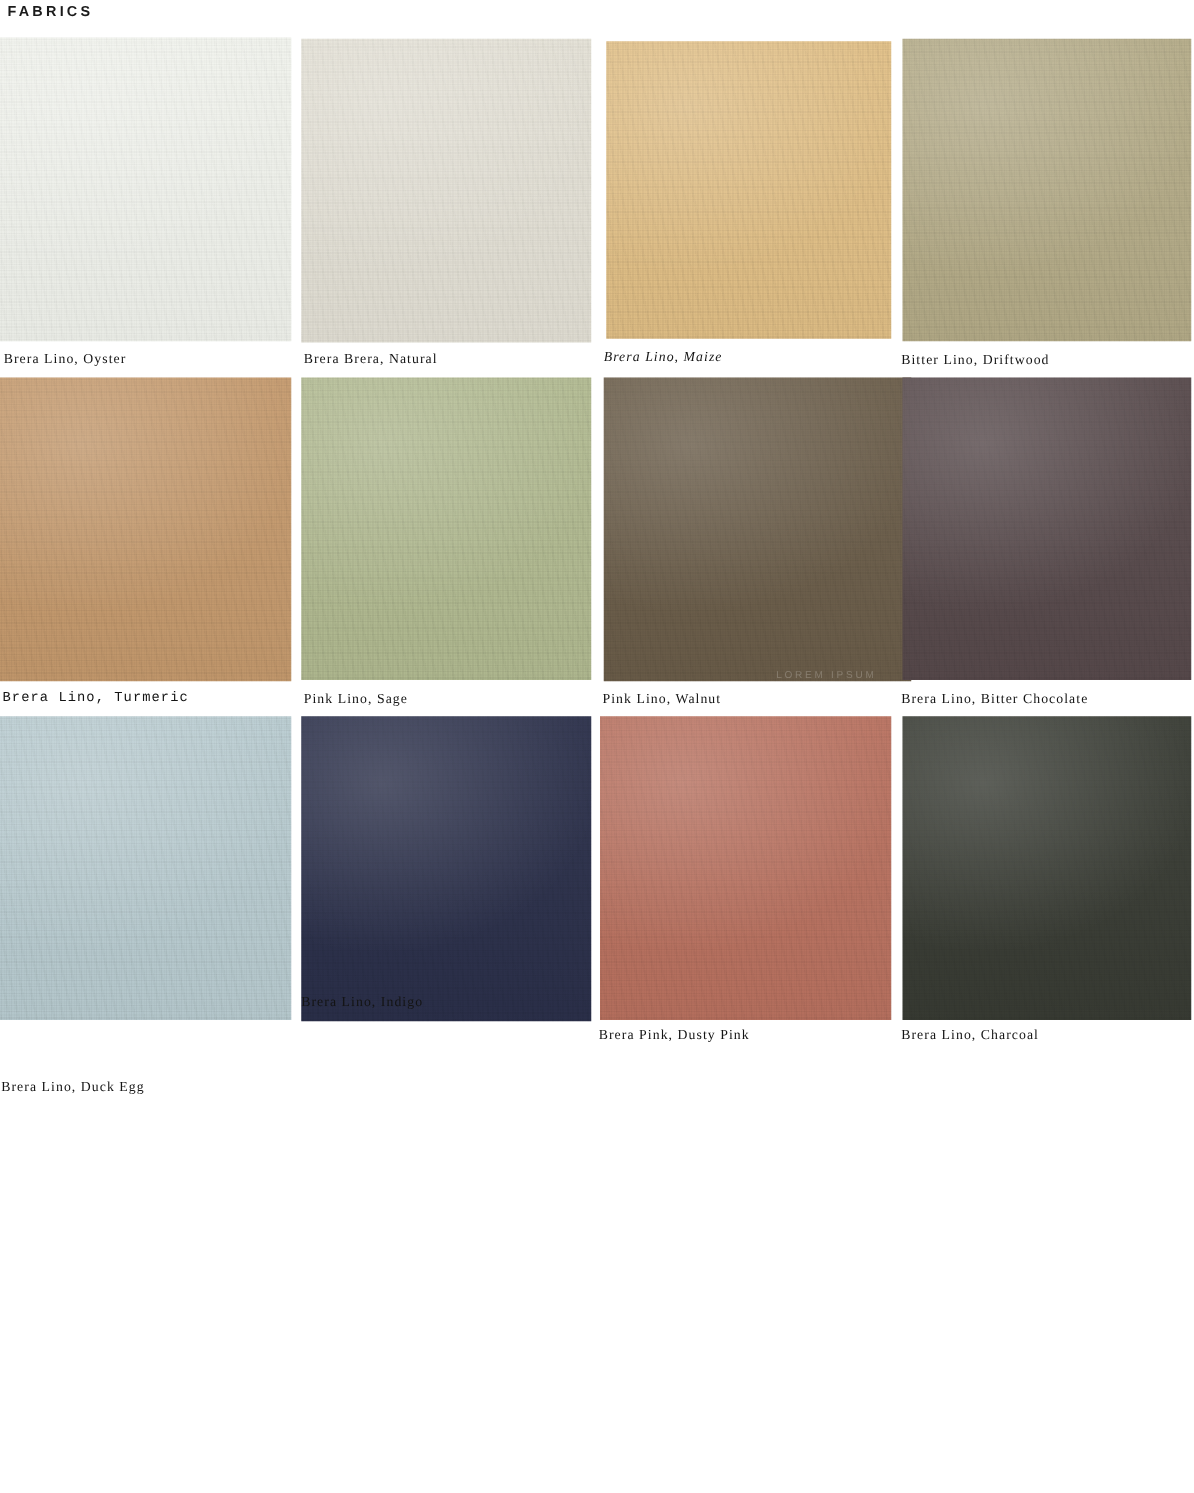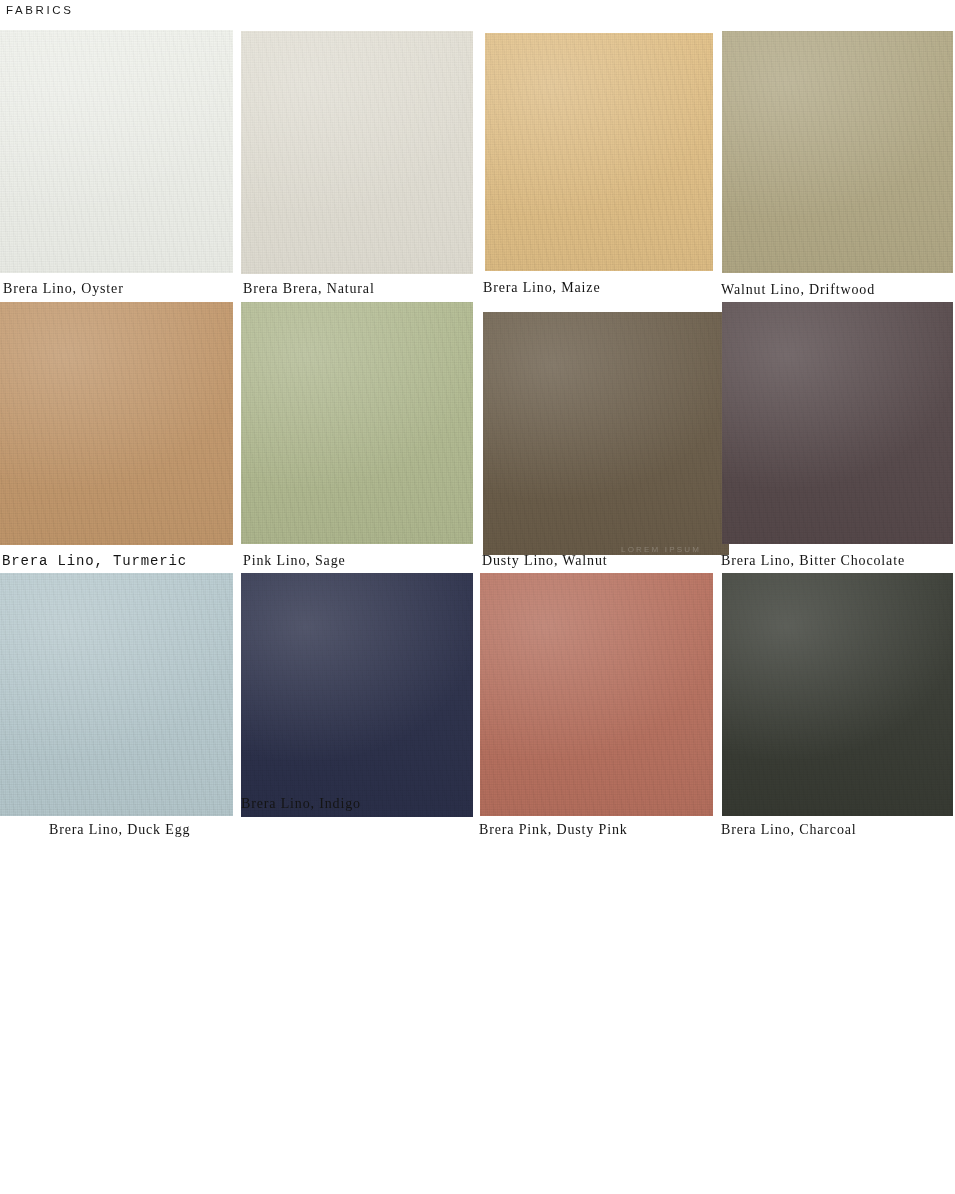--- a/index.html
+++ b/index.html
@@ -14,21 +14,21 @@
     position: relative;
     overflow: hidden;
   }
 
   .page-header {
     position: absolute;
     left: 6px;
     top: 2px;
     font-family: "Liberation Sans", sans-serif;
     font-size: 11.5px;
-    font-weight: normal;
+    font-weight: bold;
     letter-spacing: 2.6px;
     color: #1b1b1b;
     line-height: 16px;
   }
 
   .grid {
     position: absolute;
     left: 0;
     top: 0;
     width: 955px;
@@ -90,21 +90,21 @@
     inset: 0;
     background-image:
       radial-gradient(120% 90% at 28% 22%, rgba(255,255,255,0.16) 0%, rgba(255,255,255,0.0) 62%),
       linear-gradient(186deg, rgba(255,255,255,0.05) 0%, rgba(0,0,0,0.03) 100%);
     pointer-events: none;
   }
 
   .swatch-label {
     position: absolute;
     font-family: "Liberation Serif", serif;
-    font-size: 14px;
+    font-size: 11px;
     letter-spacing: 0.85px;
     color: #141414;
     white-space: nowrap;
   }
 
   .watermark {
     position: absolute;
     font-family: "Liberation Sans", sans-serif;
     font-size: 8px;
     letter-spacing: 2.2px;
@@ -132,64 +132,64 @@
         <div class="sheen"></div>
       </div>
     </div>
     <div class="swatch-label" style="left: 243px; top: 281px;">Brera Brera, Natural</div>
     <div class="swatch-cell" style="left: 485px; top: 33px; width: 228px; height: 238px;">
       <div class="swatch" style="background: rgb(227, 193, 135);">
         <div class="weave"></div>
         <div class="sheen"></div>
       </div>
     </div>
-    <div class="swatch-label" style="left: 483px; top: 280px;">Brera Lino, Maize</div>
+    <div class="swatch-label" style="left: 483px; top: 280px; font-style: italic;">Brera Lino, Maize</div>
     <div class="swatch-cell" style="left: 722px; top: 31px; width: 231px; height: 242px;">
       <div class="swatch" style="background: rgb(181, 172, 136);">
         <div class="weave"></div>
         <div class="sheen"></div>
       </div>
     </div>
-    <div class="swatch-label" style="left: 721px; top: 282px;">Walnut Lino, Driftwood</div>
+    <div class="swatch-label" style="left: 721px; top: 282px;">Bitter Lino, Driftwood</div>
     <div class="swatch-cell" style="left: 0px; top: 302px; width: 233px; height: 243px;">
       <div class="swatch" style="background: rgb(197, 154, 109);">
         <div class="weave"></div>
         <div class="sheen"></div>
       </div>
     </div>
     <div class="swatch-label" style="left: 2px; top: 553px; font-family: Liberation Mono, monospace;">Brera Lino, Turmeric</div>
     <div class="swatch-cell" style="left: 241px; top: 302px; width: 232px; height: 242px;">
       <div class="swatch" style="background: rgb(179, 188, 146);">
         <div class="weave"></div>
         <div class="sheen"></div>
       </div>
     </div>
     <div class="swatch-label" style="left: 243px; top: 553px;">Pink Lino, Sage</div>
-    <div class="swatch-cell" style="left: 483px; top: 312px; width: 246px; height: 243px;">
+    <div class="swatch-cell" style="left: 483px; top: 302px; width: 246px; height: 243px;">
       <div class="swatch" style="background: rgb(107, 93, 73);">
         <div class="weave"></div>
         <div class="sheen"></div>
       </div>
       <div class="watermark" style="left: 138px; top: 233px;">LOREM IPSUM</div>
     </div>
-    <div class="swatch-label" style="left: 482px; top: 553px;">Dusty Lino, Walnut</div>
+    <div class="swatch-label" style="left: 482px; top: 553px;">Pink Lino, Walnut</div>
     <div class="swatch-cell" style="left: 722px; top: 302px; width: 231px; height: 242px;">
       <div class="swatch" style="background: rgb(87, 73, 75);">
         <div class="weave"></div>
         <div class="sheen"></div>
       </div>
     </div>
     <div class="swatch-label" style="left: 721px; top: 553px;">Brera Lino, Bitter Chocolate</div>
     <div class="swatch-cell" style="left: 0px; top: 573px; width: 233px; height: 243px;">
       <div class="swatch" style="background: rgb(185, 204, 209);">
         <div class="weave"></div>
         <div class="sheen"></div>
       </div>
     </div>
-    <div class="swatch-label" style="left: 1px; top: 822px; padding-left: 48px;">Brera Lino, Duck Egg</div>
+    <div class="swatch-label" style="left: 1px; top: 864px;">Brera Lino, Duck Egg</div>
     <div class="swatch-cell" style="left: 241px; top: 573px; width: 232px; height: 244px;">
       <div class="swatch" style="background: rgb(42, 47, 74);">
         <div class="weave"></div>
         <div class="sheen"></div>
       </div>
     </div>
     <div class="swatch-label" style="left: 241px; top: 778px; margin-top: 18px;">Brera Lino, Indigo</div>
     <div class="swatch-cell" style="left: 480px; top: 573px; width: 233px; height: 243px;">
       <div class="swatch" style="background: rgb(185, 113, 95);">
         <div class="weave"></div>

